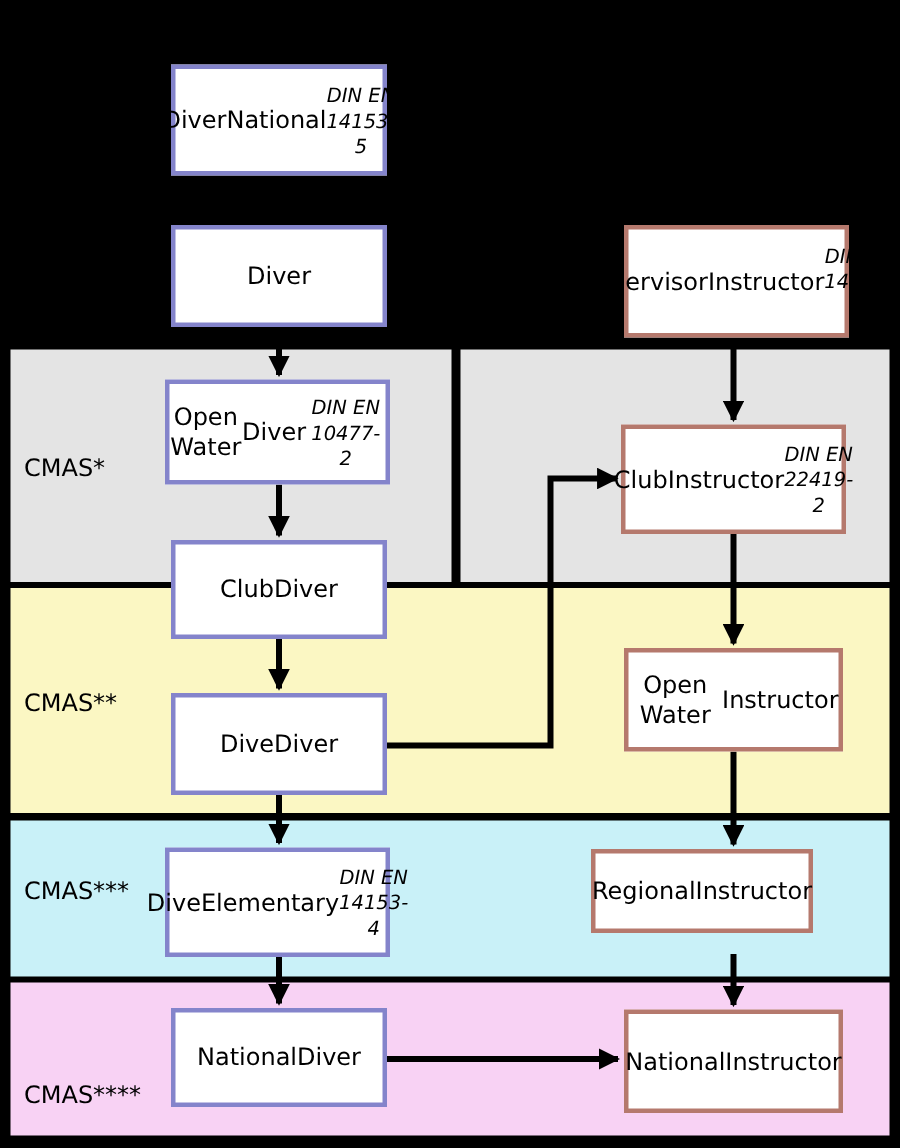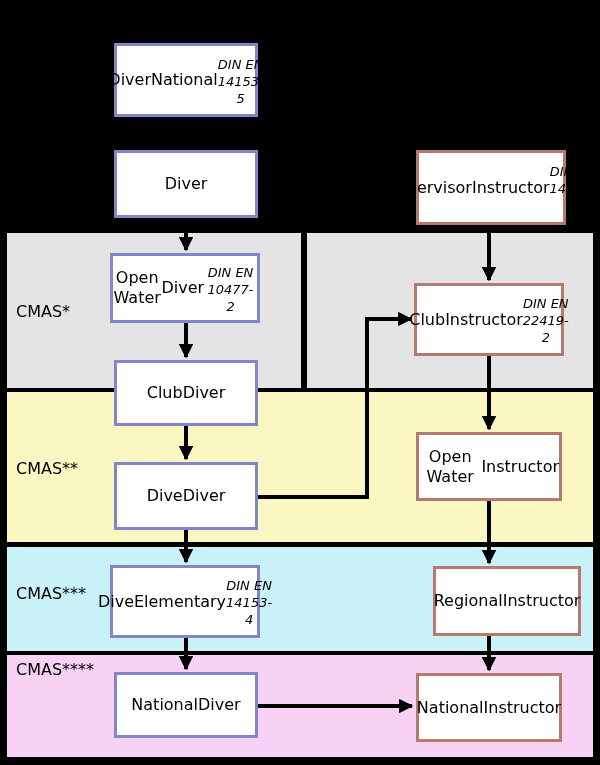--- a/index.html
+++ b/index.html
@@ -32,21 +32,21 @@
 
   <div class="band g" style="left:7px;top:233px;width:294px;height:155px"></div>
   <div class="band g" style="left:307px;top:233px;width:286px;height:155px"></div>
   <div class="band y" style="left:7px;top:392px;width:586px;height:150px"></div>
   <div class="band c" style="left:7px;top:547px;width:586px;height:104px"></div>
   <div class="band p" style="left:7px;top:655px;width:586px;height:102px"></div>
 
   <span class="band-label" style="left:16px;top:302px">CMAS*</span>
   <span class="band-label" style="left:16px;top:459px">CMAS**</span>
   <span class="band-label" style="left:16px;top:584px">CMAS***</span>
-  <span class="band-label" style="left:16px;top:660px">CMAS****</span>
+  <span class="band-label" style="left:16px;top:720px">CMAS****</span>
 
   <svg id="arrows" width="600" height="765" viewBox="0 0 600 765">
     <defs>
       <marker id="ah" viewBox="0 0 10 10" refX="9" refY="5" markerWidth="3.6" markerHeight="3.6" orient="auto">
         <path d="M0,0 L10,5 L0,10 z" fill="#000"></path>
       </marker>
     </defs>
     <g stroke="#000" stroke-width="4" fill="none">
       <line x1="186" y1="117" x2="186" y2="147" marker-end="url(#ah)"></line>
       <line x1="186" y1="218" x2="186" y2="250" marker-end="url(#ah)"></line>
@@ -110,21 +110,21 @@
     <span class="l">Club</span>
     <span class="l">Instructor</span>
     <span class="std">DIN EN 22419-2</span>
   </div>
 
   <div class="node instructor" style="left:416px;top:432px;width:146px;height:69px">
     <span class="l">Open Water</span>
     <span class="l">Instructor</span>
   </div>
 
-  <div class="node instructor" style="left:433px;top:566px;width:148px;height:70px">
+  <div class="node instructor" style="left:394px;top:566px;width:148px;height:56px">
     <span class="l">Regional</span>
     <span class="l">Instructor</span>
   </div>
 
   <div class="node instructor" style="left:416px;top:673px;width:146px;height:69px">
     <span class="l">National</span>
     <span class="l">Instructor</span>
   </div>
 
 </div>

